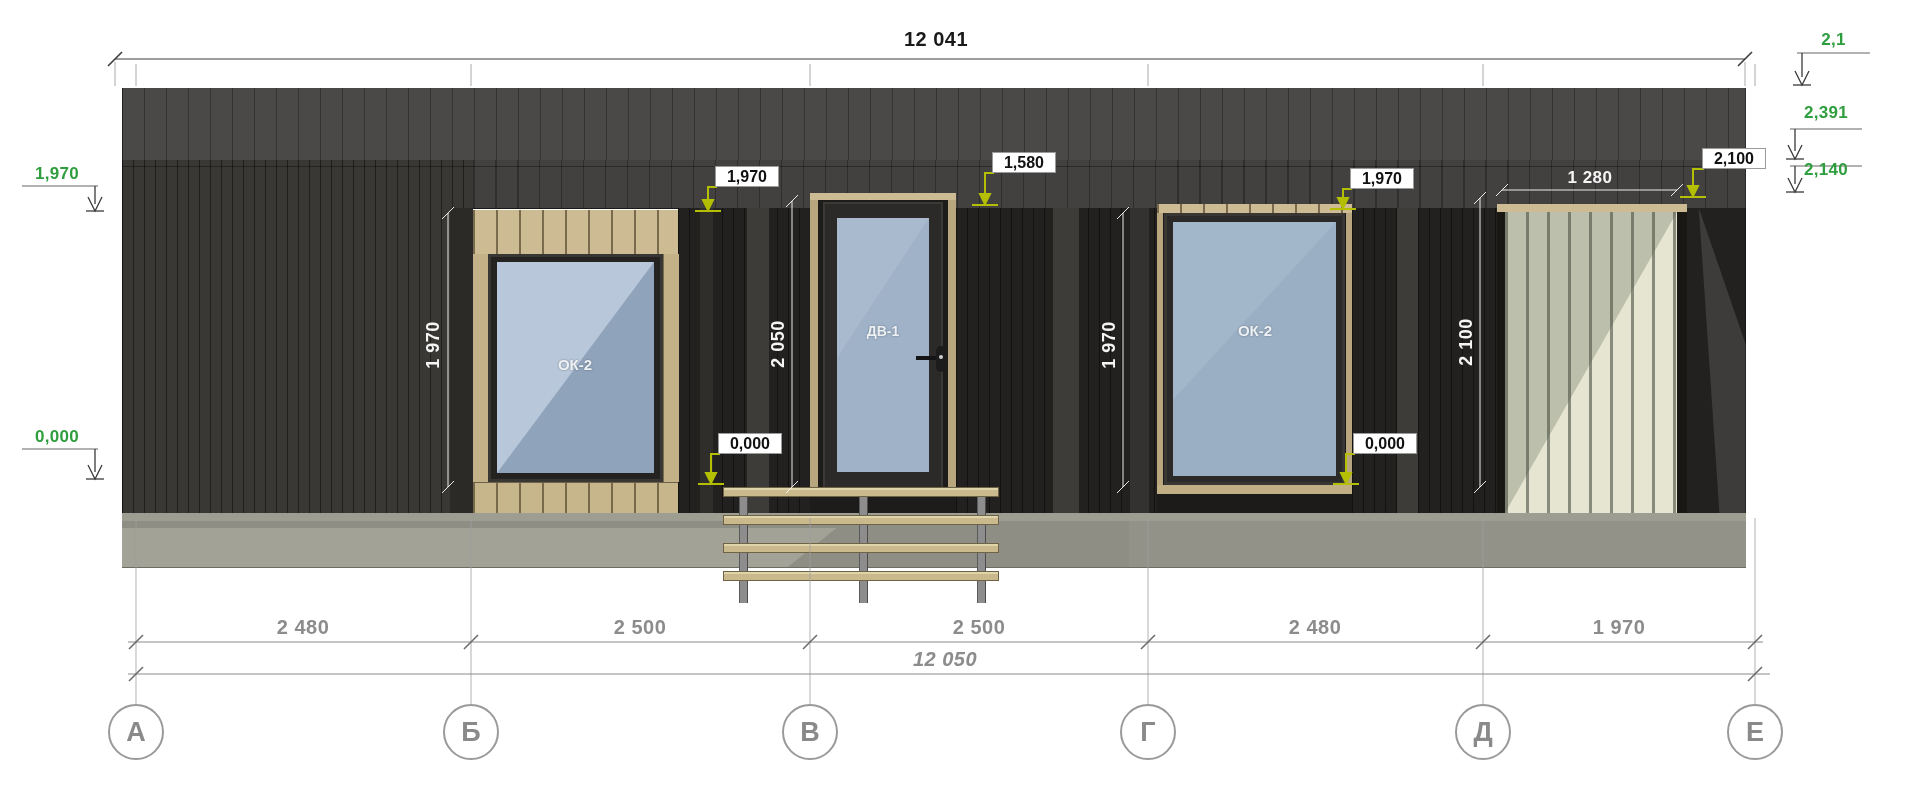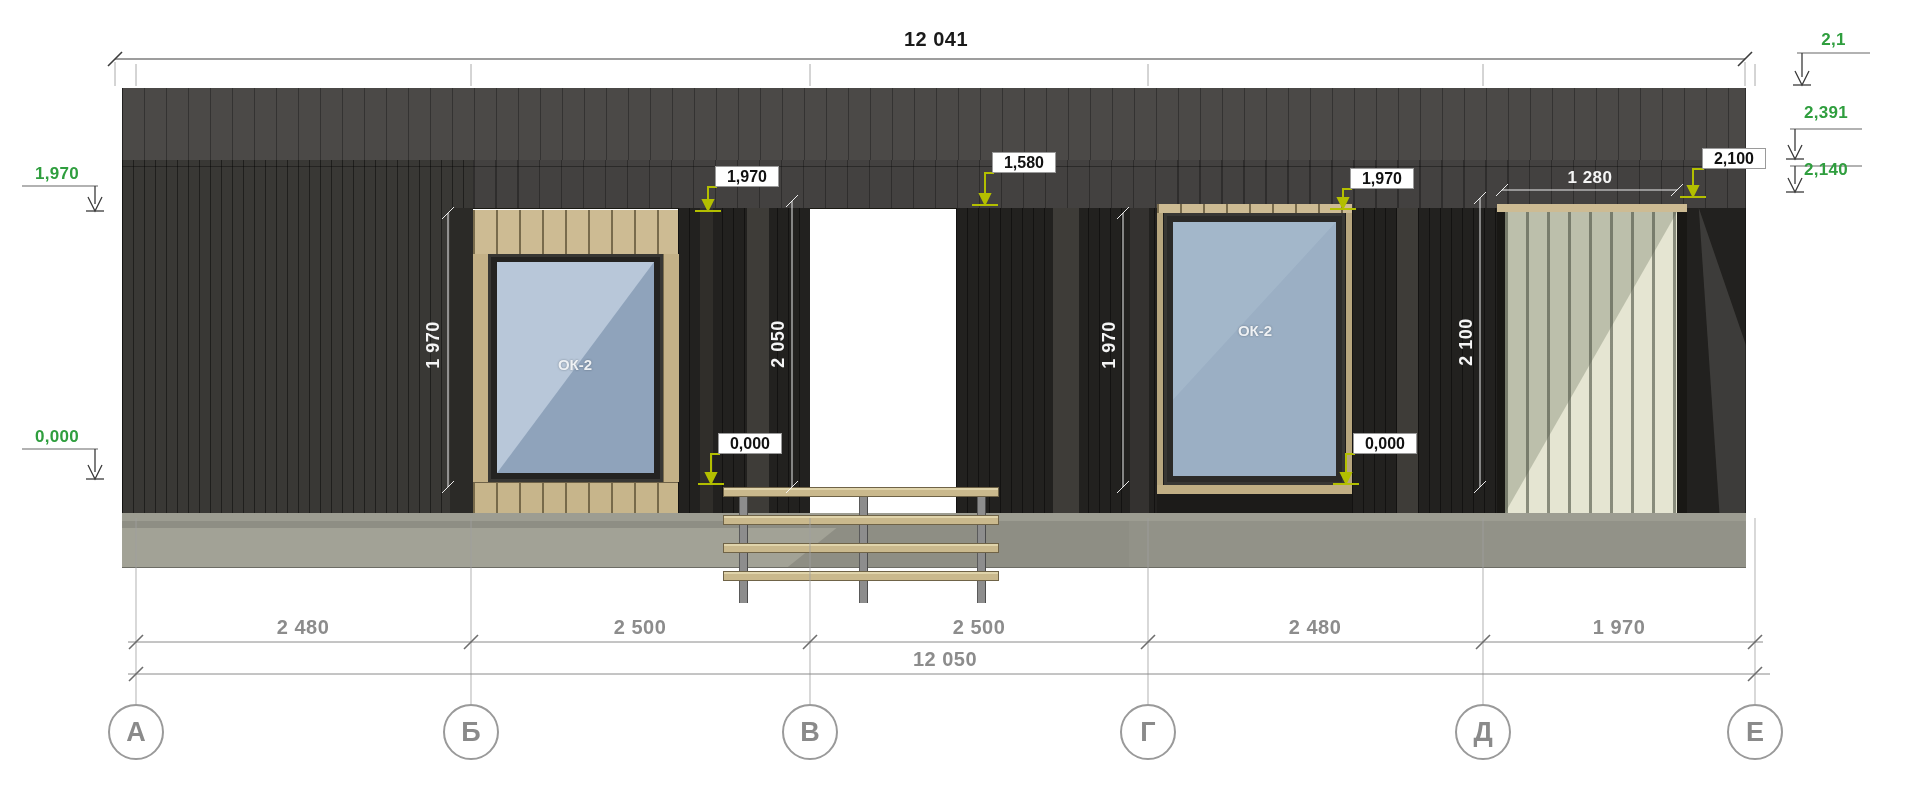--- a/index.html
+++ b/index.html
@@ -52,20 +52,35 @@
     <div class="abs" style="left:0;top:44px;width:15px;height:228px;background:#c4b187;border-right:1px solid #7a6d4e;"></div>
     <div class="abs" style="left:190px;top:44px;width:15px;height:228px;background:#c4b187;border-left:1px solid #7a6d4e;"></div>
     <div class="abs" style="left:15px;top:44px;width:175px;height:228px;background:#242321;box-sizing:border-box;border:3px solid #383734;"></div>
     <div class="abs" style="left:24px;top:52px;width:157px;height:211px;background:#8fa3bb;">
       <div class="abs" style="left:0;top:0;width:100%;height:100%;background:#b8c7d9;clip-path:polygon(0 0,100% 0,0 100%);"></div>
     </div>
     <div class="abs openlabel" style="left:52px;top:146px;width:100px;font-size:15px;">ОК-2</div>
     <div class="abs slats17" style="left:0;top:272px;width:205px;height:31px;background-color:#c7b58b;border-top:1px solid #6e6248;"></div>
   </div>
 
+  <div class="abs" style="left:810px;top:193px;width:146px;height:320px;">
+    <div class="abs" style="left:0;top:0;width:146px;height:7px;background:#cdbb93;"></div>
+    <div class="abs" style="left:0;top:7px;width:146px;height:313px;background:#1d1c1a;"></div>
+    <div class="abs" style="left:0;top:7px;width:8px;height:289px;background:#b7a67e;"></div>
+    <div class="abs" style="left:138px;top:7px;width:8px;height:289px;background:#b7a67e;"></div>
+    <div class="abs" style="left:13px;top:9px;width:120px;height:287px;background:#2b2a28;box-sizing:border-box;border:2px solid #3a3936;"></div>
+    <div class="abs" style="left:27px;top:25px;width:92px;height:254px;background:#9fb2c7;">
+      <div class="abs" style="left:0;top:0;width:100%;height:100%;background:#b0c0d2;clip-path:polygon(0 0,100% 0,0 55%);opacity:.6;"></div>
+    </div>
+    <div class="abs openlabel" style="left:23px;top:130px;width:100px;font-size:14px;">ДВ-1</div>
+    <div class="abs" style="left:106px;top:163px;width:24px;height:4px;background:#141414;"></div>
+    <div class="abs" style="left:126px;top:153px;width:10px;height:26px;background:#1c1c1c;border-radius:5px;">
+      <div class="abs" style="left:3px;top:9px;width:4px;height:4px;background:#cfcfcf;border-radius:50%;"></div>
+    </div>
+  </div>
 
   <div class="abs" style="left:1157px;top:204px;width:195px;height:309px;">
     <div class="abs" style="left:0;top:4px;width:195px;height:305px;background:#1c1b19;"></div>
     <div class="abs slats17" style="left:0;top:0;width:195px;height:9px;background-color:#cdbb93;"></div>
     <div class="abs" style="left:0;top:9px;width:6px;height:276px;background:#b7a67e;"></div>
     <div class="abs" style="left:189px;top:9px;width:6px;height:276px;background:#b7a67e;"></div>
     <div class="abs" style="left:0;top:281px;width:195px;height:9px;background:#c0ae84;"></div>
     <div class="abs" style="left:7px;top:9px;width:181px;height:272px;background:#2b2a28;box-sizing:border-box;border:3px solid #383734;"></div>
     <div class="abs" style="left:16px;top:18px;width:163px;height:254px;background:#9bafc4;">
       <div class="abs" style="left:0;top:0;width:100%;height:100%;background:#aabdd0;clip-path:polygon(0 0,100% 0,0 70%);opacity:.55;"></div>
@@ -228,21 +243,21 @@
   <div class="abs dimwhite vdim" style="left:729px;top:333px;">2 050</div>
   <div class="abs dimwhite vdim" style="left:1060px;top:334px;">1 970</div>
   <div class="abs dimwhite vdim" style="left:1417px;top:331px;">2 100</div>
   <div class="abs dimwhite" style="left:1540px;top:168px;width:100px;font-size:17px;">1 280</div>
 
   <div class="abs dimgray" style="left:243px;top:616px;width:120px;">2 480</div>
   <div class="abs dimgray" style="left:580px;top:616px;width:120px;">2 500</div>
   <div class="abs dimgray" style="left:919px;top:616px;width:120px;">2 500</div>
   <div class="abs dimgray" style="left:1255px;top:616px;width:120px;">2 480</div>
   <div class="abs dimgray" style="left:1559px;top:616px;width:120px;">1 970</div>
-  <div class="abs dimgray" style="left:885px;top:648px;width:120px;">12 050</div>
+  <div class="abs dimgray" style="left:885px;top:648px;width:120px;font-style:italic;">12 050</div>
 
   <div class="abs axisbubble" style="left:108px;top:704px;">А</div>
   <div class="abs axisbubble" style="left:443px;top:704px;">Б</div>
   <div class="abs axisbubble" style="left:782px;top:704px;">В</div>
   <div class="abs axisbubble" style="left:1120px;top:704px;">Г</div>
   <div class="abs axisbubble" style="left:1455px;top:704px;">Д</div>
   <div class="abs axisbubble" style="left:1727px;top:704px;">Е</div>
 
 </div>
 

